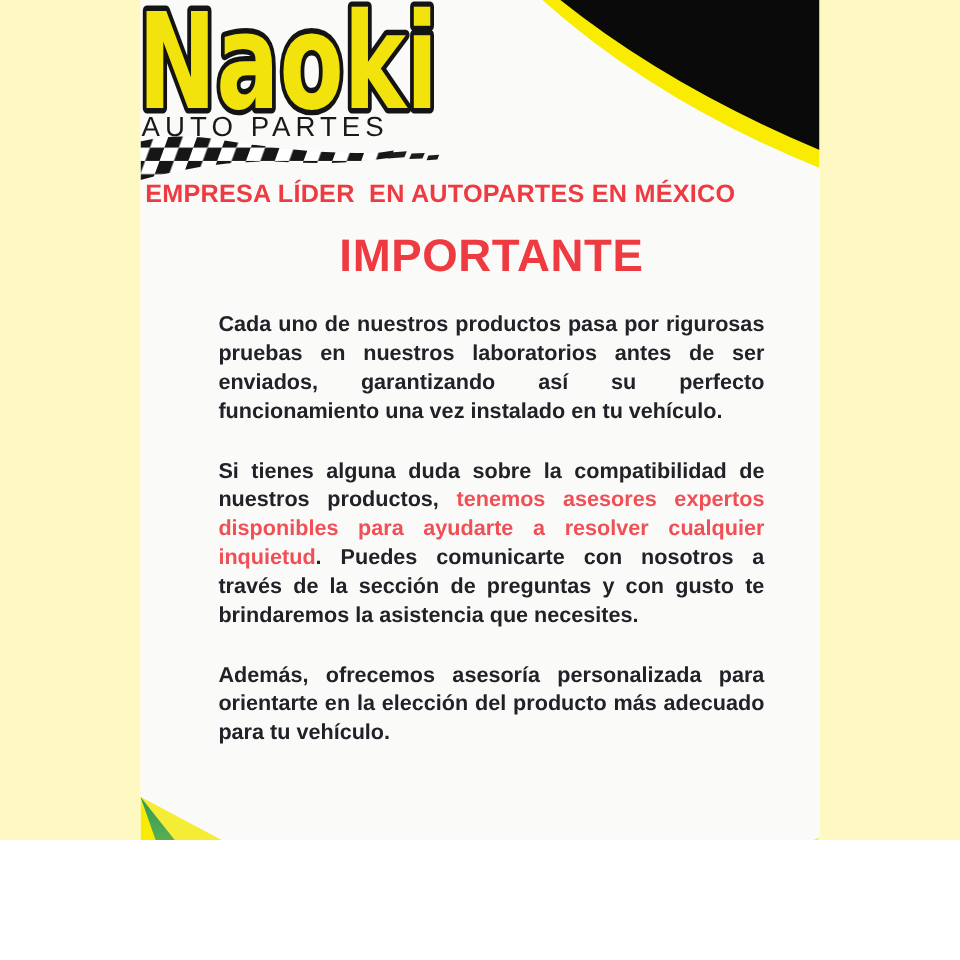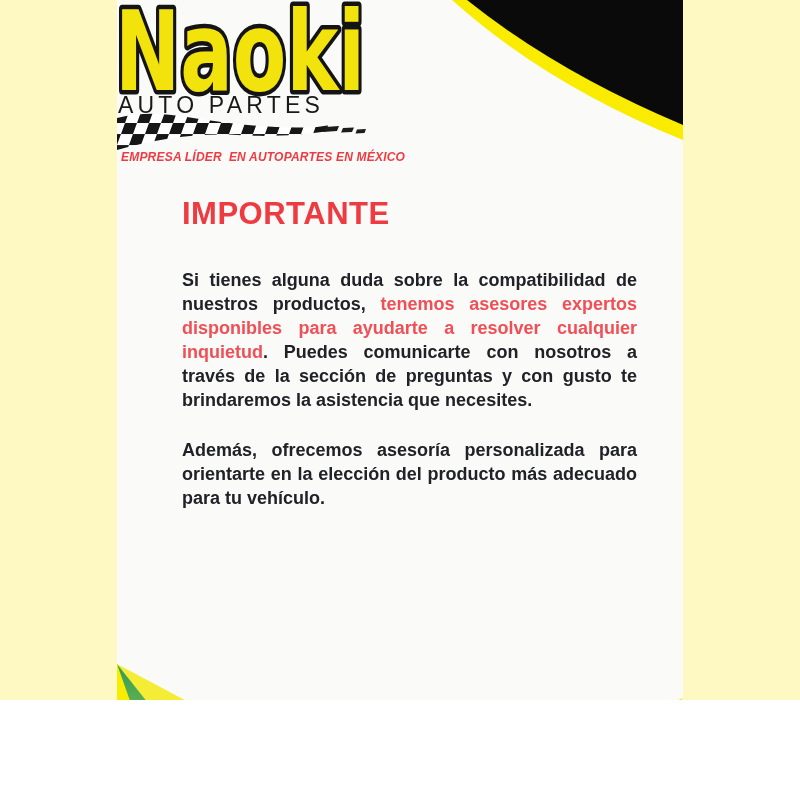--- a/index.html
+++ b/index.html
@@ -11,26 +11,26 @@
 
   .logo-svg{position:absolute;left:-8px;top:2px;width:266px;height:100px;overflow:visible;}
   .logo-naoki-text{font-family:"DejaVu Sans",sans-serif;font-weight:bold;
                    paint-order:stroke fill;stroke-linejoin:round;}
 
   .logo-subtext{position:absolute;left:1px;top:92px;font-size:23px;font-weight:400;
                 color:#191919;letter-spacing:4.2px;white-space:pre;}
 
   .flag-svg{position:absolute;left:0px;top:112px;width:252px;height:42px;display:block;}
 
-  .tagline{position:absolute;left:4px;top:150px;font-size:12px;font-weight:700;
-           color:var(--accent_red,#ee3b42);letter-spacing:0.2px;white-space:pre;font-style:italic;}
+  .tagline{position:absolute;left:4px;top:150px;font-size:21px;font-weight:700;
+           color:var(--accent_red,#ee3b42);letter-spacing:0.2px;white-space:pre;}
 
   .content{position:absolute;left:65px;top:197px;width:455px;}
-  .content h1{margin:0 0 37px 0;font-size:31px;line-height:34px;font-weight:700;
-              letter-spacing:0.5px;color:var(--accent_red,#ee3b42);}
+  .content h1{margin:0 0 27px 0;font-size:38px;line-height:34px;font-weight:700;
+              letter-spacing:0.5px;color:var(--accent_red,#ee3b42);text-align:center;}
   .content p{margin:0 0 26px 0;font-size:18px;line-height:24px;font-weight:700;
              color:var(--body_text,#212227);text-align:justify;}
   .content p.p2{}
   .content p.p3{margin-bottom:12px;}
   .hl{color:var(--highlight_red,#f04f55);}
 
   .bottom-svg{position:absolute;left:0;bottom:0;width:566px;height:145px;display:block;}
 </style>
 </head>
 <body>
@@ -61,20 +61,21 @@
                C180,24 150,25 120,23 C80,21 40,27 0,38 Z" fill="url(#chk)"></path>
       <path d="M208,15 L222,14 L220,19 L206,20 Z" fill="#1c1c1c"></path>
       <path d="M226,16 L237,15.5 L235,20 L224,20.5 Z" fill="#1c1c1c"></path>
       <path d="M240,17.5 L249,17 L247.5,21 L238.5,21.5 Z" fill="#1c1c1c"></path>
     </svg>
 
     <div class="tagline">EMPRESA LÍDER  EN AUTOPARTES EN MÉXICO</div>
 
     <div class="content">
       <h1>IMPORTANTE</h1>
+      <p class="p1">Cada uno de nuestros productos pasa por rigurosas pruebas en nuestros laboratorios antes de ser enviados, garantizando así su perfecto funcionamiento una vez instalado en tu vehículo.</p>
       <p class="p2"><span>Si tienes alguna duda sobre la compatibilidad de nuestros productos, </span><span class="hl">tenemos asesores expertos disponibles para ayudarte a resolver cualquier inquietud</span><span>. Puedes comunicarte con nosotros a través de la sección de preguntas y con gusto te brindaremos la asistencia que necesites.</span></p>
       <p class="p3">Además, ofrecemos asesoría personalizada para orientarte en la elección del producto más adecuado para tu vehículo.</p>
     </div>
 
     <svg class="bottom-svg" viewBox="0 0 566 145" aria-hidden="true">
       <defs>
         <linearGradient id="gradLeft" x1="0" y1="0" x2="0" y2="1">
           <stop offset="0" style="stop-color:var(--mid_green,#2e9a57);"></stop>
           <stop offset="1" style="stop-color:var(--lime_green,#d2e349);"></stop>
         </linearGradient>

